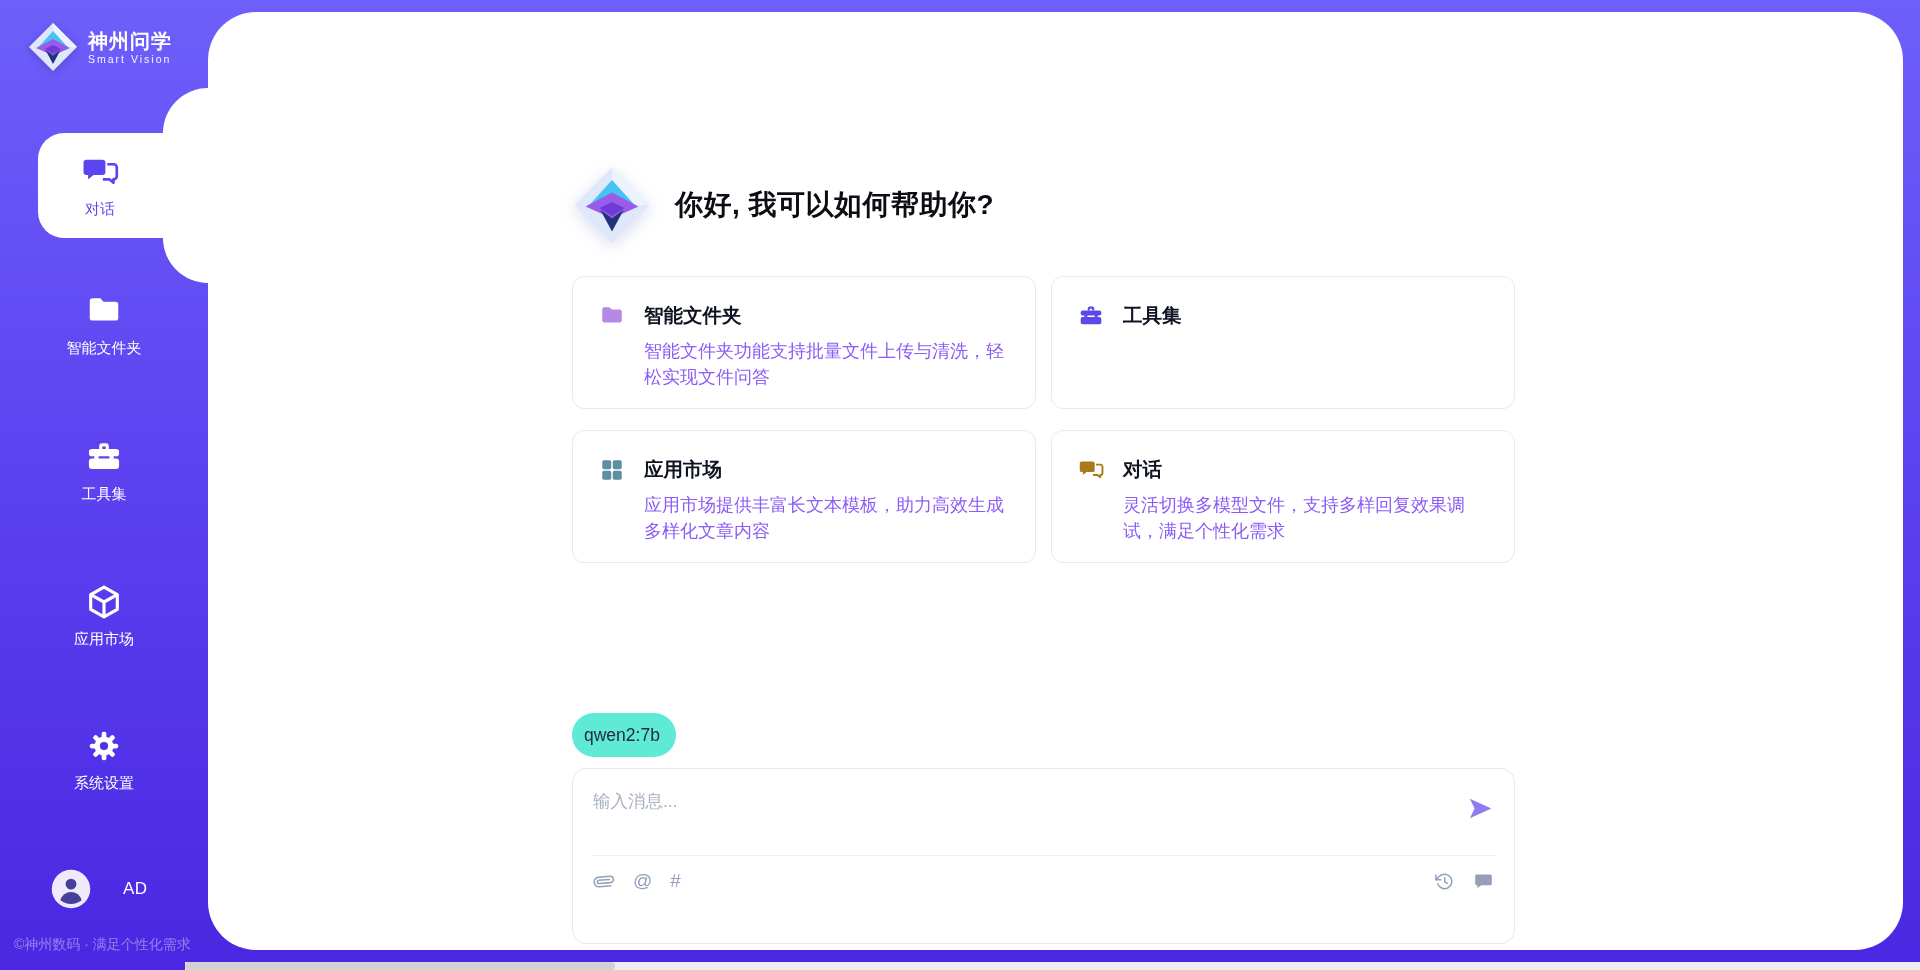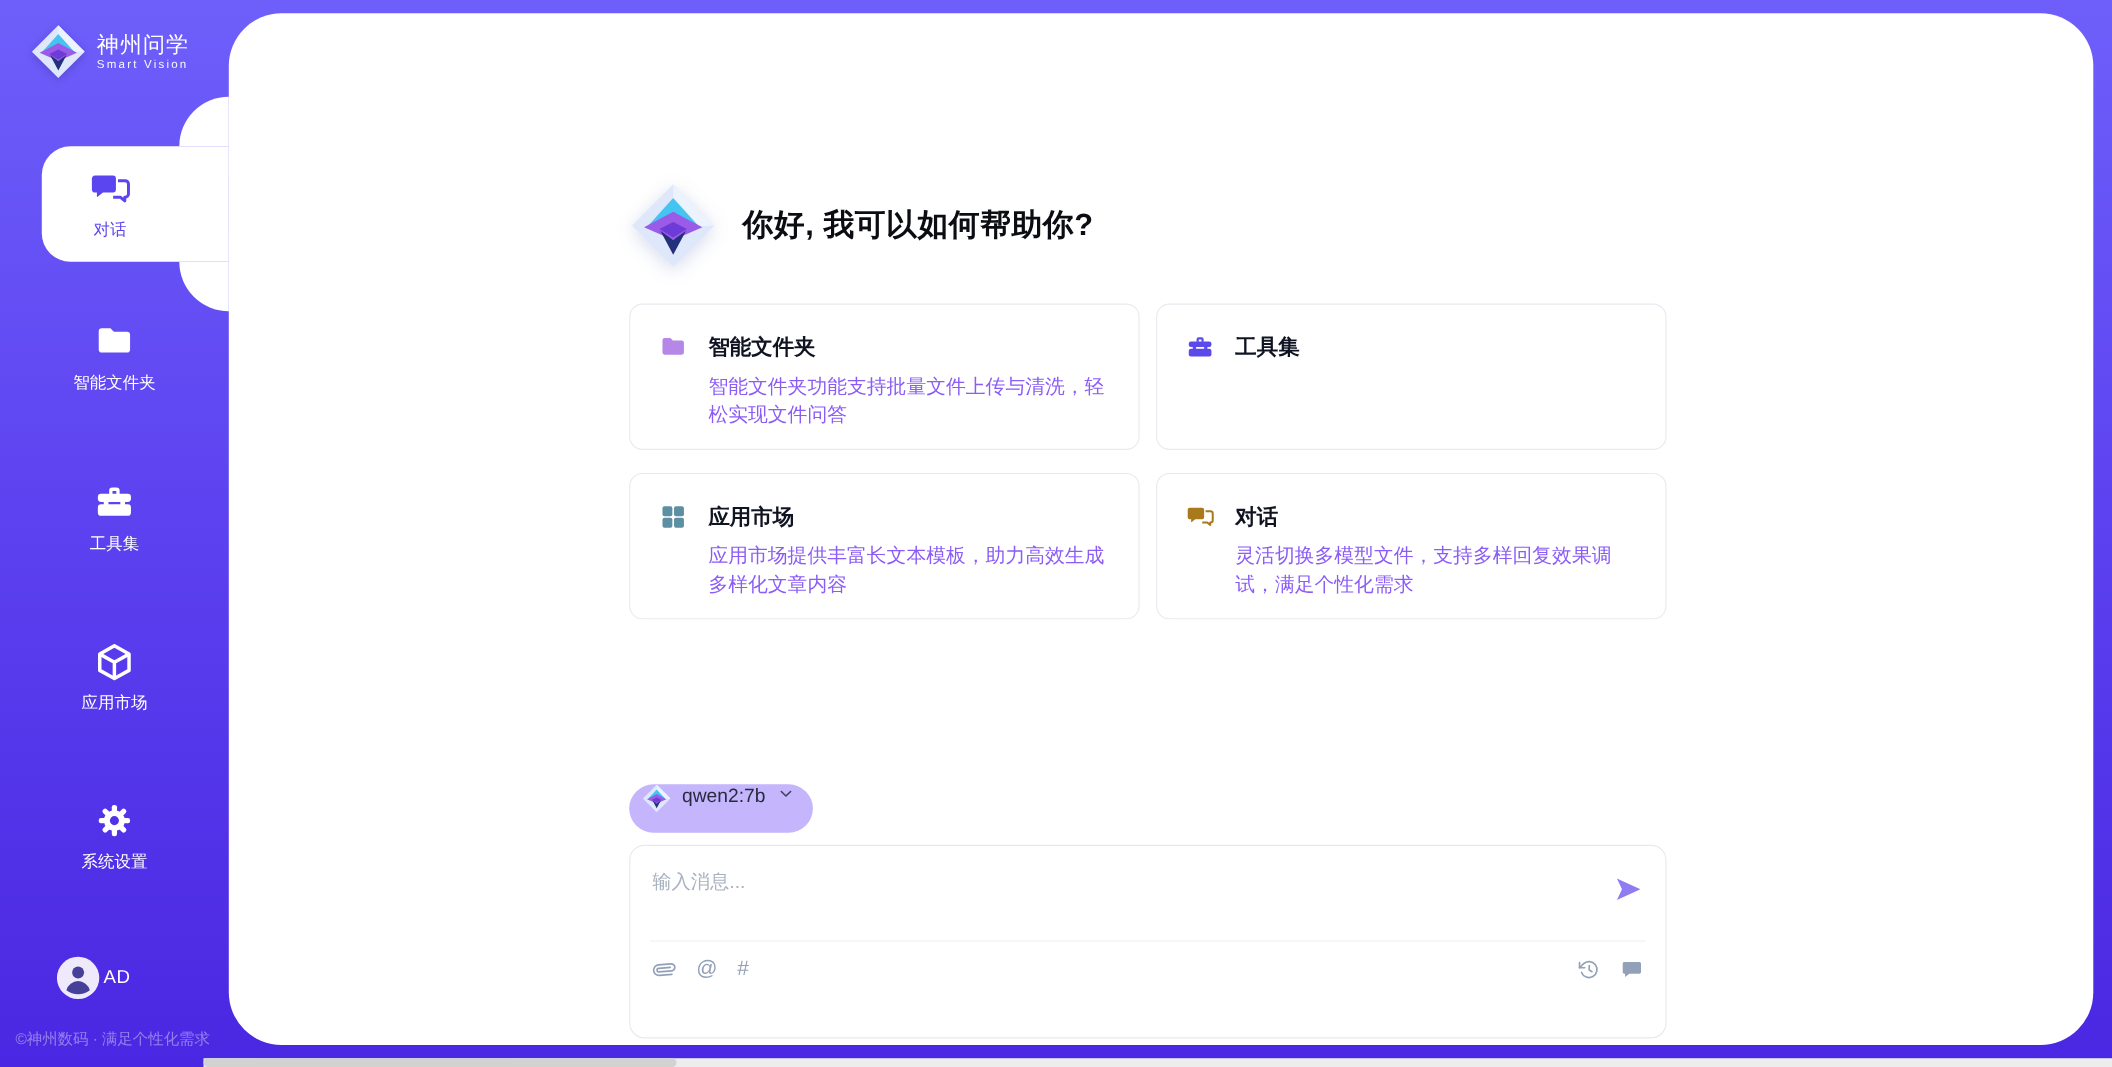--- a/index.html
+++ b/index.html
@@ -14,57 +14,57 @@
   
   .panel {
     position:absolute; left:208px; top:12px; width:1695px; height:938px;
     background:#fff; border-radius:48px;
   }
 
   
   .sidebar { position:absolute; left:0; top:0; width:208px; height:970px; }
   .brand { position:absolute; left:28px; top:22px; display:flex; align-items:center; gap:10px; }
   .brand .dia { width:50px; height:50px; filter:drop-shadow(0 2px 4px rgba(0,0,30,.18)); }
-  .brand-name { color:#fff; font-size:20px; font-weight:400; letter-spacing:1px; line-height:24px; }
+  .brand-name { color:#fff; font-size:20px; font-weight:700; letter-spacing:1px; line-height:24px; }
   .brand-sub { color:rgba(255,255,255,.95); font-size:10.5px; letter-spacing:2px; line-height:13px; }
 
   .tab { position:absolute; left:38px; top:133px; width:170px; height:105px; background:#fff; border-radius:26px 0 0 26px; }
   .notch-top { position:absolute; left:163px; top:88px; width:45px; height:45px; background:#fff; border-top-left-radius:100%; }
   .notch-bottom { position:absolute; left:163px; top:238px; width:45px; height:45px; background:#fff; border-bottom-left-radius:100%; }
   .tab-inner { position:absolute; left:0; top:0; width:124px; height:100%;
     display:flex; flex-direction:column; align-items:center; justify-content:center; gap:9px; color:#5b45f0; }
   .tab-inner svg { width:38px; height:38px; }
   .tab-label { font-size:15px; color:#5b45f0; }
 
   .nav-item { position:absolute; left:0; width:208px; display:flex; flex-direction:column; align-items:center; gap:9px; color:#fff; cursor:pointer; }
   .nav-item svg { width:38px; height:38px; }
   .nav-label { font-size:15px; color:#fff; }
 
-  .user { position:absolute; left:50px; top:868px; display:flex; align-items:center; gap:2px; }
+  .user { position:absolute; left:50px; top:868px; display:flex; align-items:center; gap:31px; }
   .user svg { width:42px; height:42px; }
   .user-name { color:#fff; font-size:17px; letter-spacing:.5px; }
   .copyright { position:absolute; left:14px; bottom:16px; color:rgba(255,255,255,.4); font-size:14px; white-space:nowrap; }
 
   
   .greet { position:absolute; left:573px; top:166px; display:flex; align-items:center; gap:24px; }
   .greet .dia { width:78px; height:78px; filter:drop-shadow(0 4px 8px rgba(40,60,160,.18)); }
   .greet-text { font-size:28px; font-weight:700; color:#0b0d12; letter-spacing:.5px; }
 
   
   .cards { position:absolute; left:572px; top:276px; width:943px;
     display:grid; grid-template-columns:464px 464px; column-gap:15px; row-gap:21px; }
   .card { background:#fff; border:1px solid #e9eaf0; border-radius:12px; padding:25px 26px 18px 26px; cursor:pointer; }
   .card-head { display:flex; align-items:center; gap:19px; }
   .card-head svg { width:26px; height:26px; flex:0 0 26px; }
   .card-title { font-size:19.5px; font-weight:700; color:#101322; }
   .card-desc { margin:9px 0 0 45px; font-size:18px; line-height:26px; color:#8b5cf6; }
 
   
   .pill { position:absolute; left:572px; top:713px; height:44px; padding:0 16px 0 12px;
-    background:#c4b5fd; border-radius:22px; display:flex; align-items:flex-start; gap:10px; cursor:pointer; }
+    background:#5eead4; border-radius:22px; display:flex; align-items:flex-start; gap:10px; cursor:pointer;flex-direction:column; }
   .pill .dia { width:26px; height:26px; }
   .pill-label { font-size:17.5px; color:#262c3d; font-weight:500; }
   .pill svg.chev { width:17px; height:17px; }
 
   
   .composer { position:absolute; left:572px; top:768px; width:943px; height:176px;
     background:#fff; border:1px solid #e7e9ef; border-radius:14px; }
   .composer input { position:absolute; left:20px; top:16px; width:820px; height:32px;
     border:none; outline:none; font-size:17.5px; color:#333; font-family:inherit; background:transparent; }
   .composer input::placeholder { color:#a9b2c0; }

